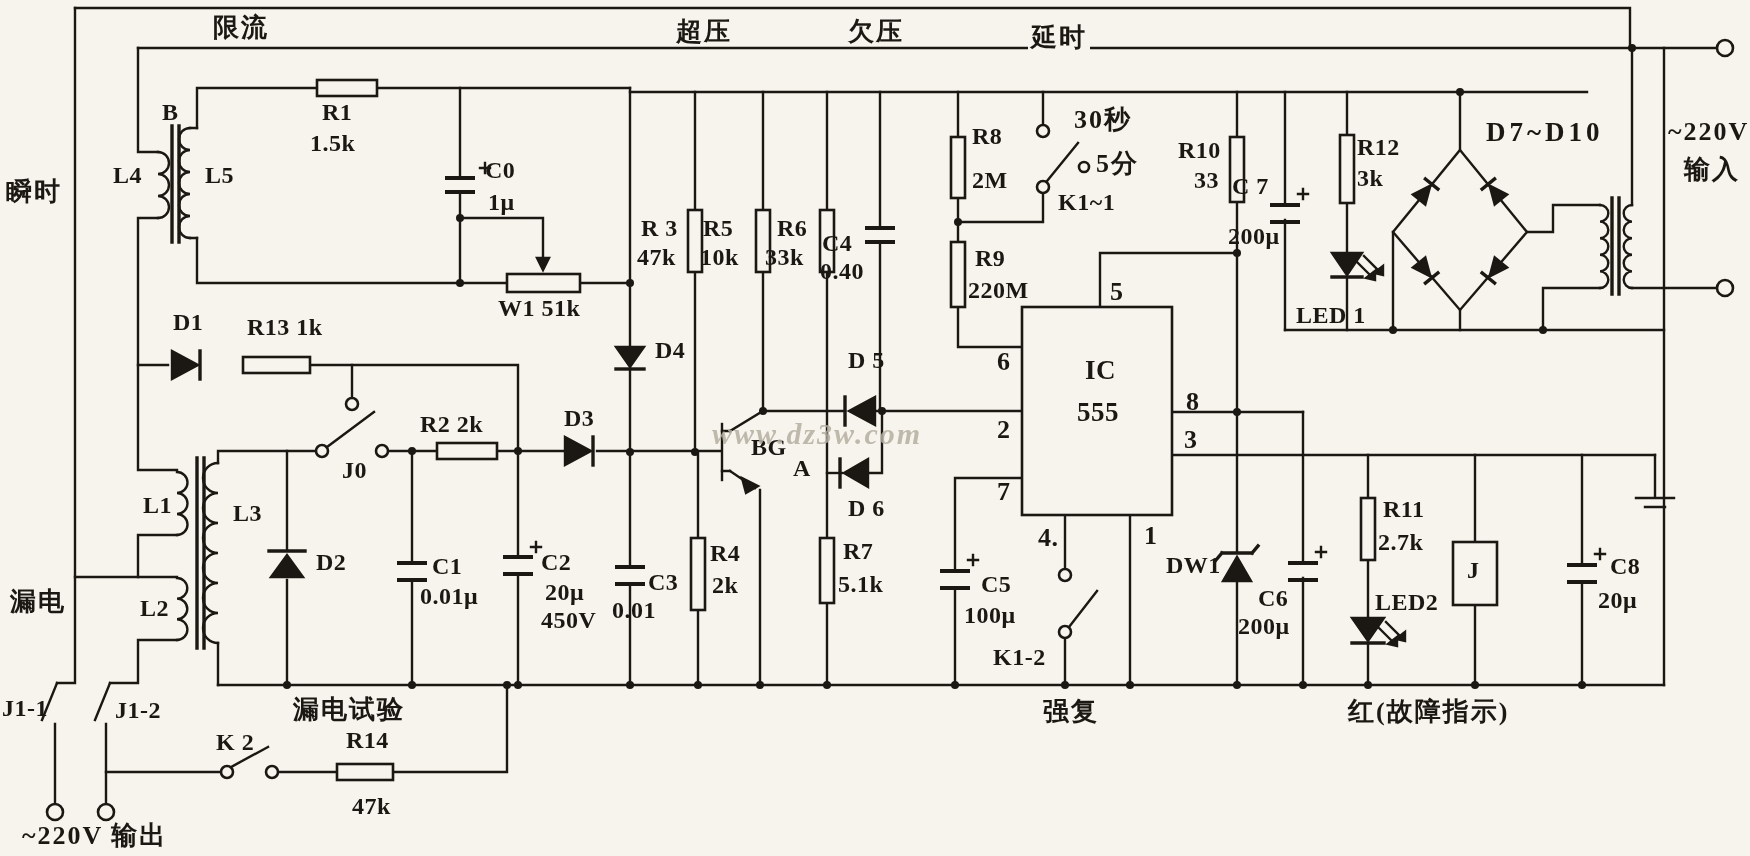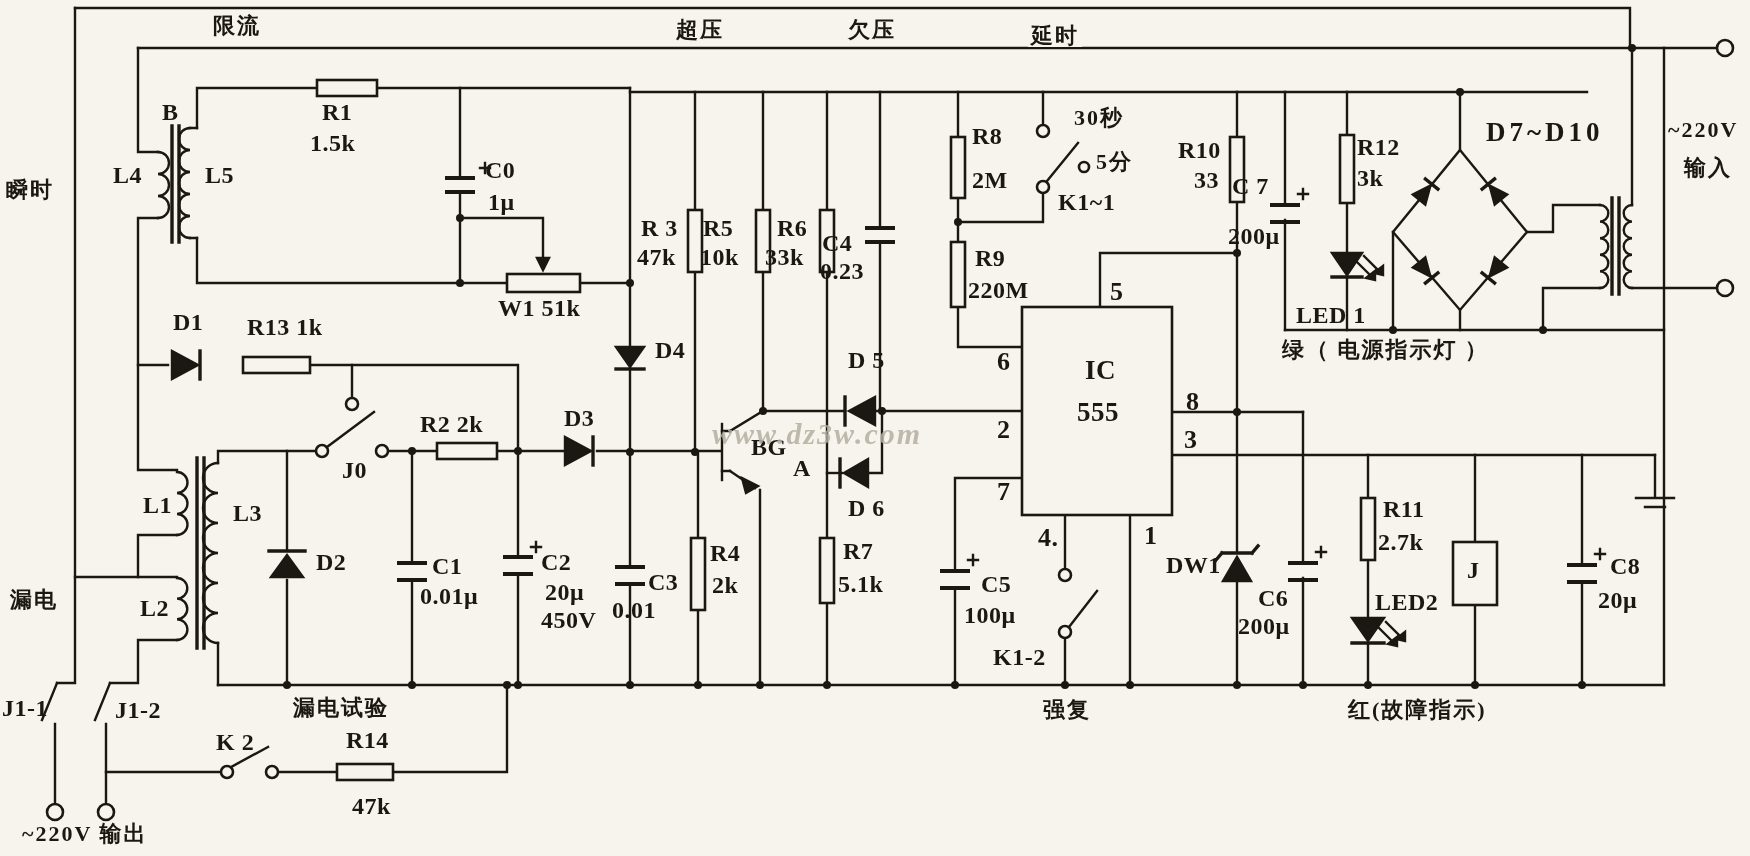--- a/index.html
+++ b/index.html
@@ -1,21 +1,21 @@
 <!DOCTYPE html>
 <html><head>
 <meta charset="utf-8">
 <style>
   html,body{margin:0;padding:0;background:#e8e6de;}
   .stage{position:relative;width:1750px;height:856px;background:#f6f4ec;overflow:hidden;
          font-family:"Liberation Serif", serif;color:#1b1712;}
   svg{position:absolute;left:0;top:0;}
   .lbl{position:absolute;white-space:nowrap;font-weight:bold;font-size:24px;line-height:1.05;
        color:#1b1712;letter-spacing:0.5px;}
-  .cjk{font-size:22px;letter-spacing:2px;}
+  .cjk{font-size:26px;letter-spacing:2px;}
   .bg{background:#f6f4ec;padding:0 3px;}
   .big{font-size:27px;}
   .pin{font-size:26px;}
   .wm{color:#b6afa2;font-style:italic;font-weight:bold;font-size:30px;letter-spacing:2px;opacity:.85;}
   .w{stroke:#1b1712;stroke-width:2.4;fill:none;stroke-linecap:square;}
   .thick{stroke-width:3.4;}
   .box{stroke:#1b1712;stroke-width:2.6;fill:#f6f4ec;}
   .sym{stroke:#1b1712;stroke-width:2.4;fill:#1b1712;}
   .plate{stroke:#1b1712;stroke-width:4.2;fill:none;}
   .dot{fill:#1b1712;stroke:none;}
@@ -256,21 +256,20 @@
 
 <div class="lbl cjk" style="left:213px;top:14px">限流</div>
 <div class="lbl cjk bg" style="left:673px;top:18px">超压</div>
 <div class="lbl cjk bg" style="left:845px;top:18px">欠压</div>
 <div class="lbl cjk bg" style="left:1028px;top:24px">延时</div>
 <div class="lbl cjk" style="left:6px;top:178px">瞬时</div>
 <div class="lbl cjk" style="left:10px;top:588px">漏电</div>
 <div class="lbl cjk" style="left:293px;top:696px">漏电试验</div>
 <div class="lbl cjk" style="left:1043px;top:698px">强复</div>
 <div class="lbl cjk" style="left:1348px;top:698px">红(故障指示)</div>
-<div class="lbl cjk" style="left:1282px;top:338px">绿（ 电源指示灯 ）</div>
 <div class="lbl cjk" style="left:22px;top:822px">~220V 输出</div>
 <div class="lbl cjk" style="left:1668px;top:118px">~220V</div>
 <div class="lbl cjk" style="left:1684px;top:156px">输入</div>
 <div class="lbl big" style="left:1486px;top:118px;letter-spacing:4px">D7~D10</div>
 <div class="lbl cjk" style="left:1074px;top:106px">30秒</div>
 <div class="lbl cjk" style="left:1096px;top:150px">5分</div>
 <div class="lbl" style="left:1058px;top:190px">K1~1</div>
 <div class="lbl" style="left:993px;top:645px">K1-2</div>
 <div class="lbl" style="left:216px;top:730px">K 2</div>
 <div class="lbl" style="left:342px;top:458px">J0</div>
@@ -315,21 +314,21 @@
 <div class="lbl" style="left:485px;top:158px">C0</div>
 <div class="lbl" style="left:488px;top:190px">1μ</div>
 <div class="lbl" style="left:432px;top:554px">C1</div>
 <div class="lbl" style="left:420px;top:584px">0.01μ</div>
 <div class="lbl" style="left:541px;top:550px">C2</div>
 <div class="lbl" style="left:545px;top:580px">20μ</div>
 <div class="lbl" style="left:541px;top:608px">450V</div>
 <div class="lbl" style="left:648px;top:570px">C3</div>
 <div class="lbl" style="left:612px;top:598px">0.01</div>
 <div class="lbl" style="left:822px;top:231px">C4</div>
-<div class="lbl" style="left:820px;top:259px">0.23</div>
+<div class="lbl" style="left:820px;top:259px">0.40</div>
 <div class="lbl" style="left:981px;top:572px">C5</div>
 <div class="lbl" style="left:964px;top:603px">100μ</div>
 <div class="lbl" style="left:1258px;top:586px">C6</div>
 <div class="lbl" style="left:1238px;top:614px">200μ</div>
 <div class="lbl" style="left:1232px;top:174px">C 7</div>
 <div class="lbl" style="left:1228px;top:224px">200μ</div>
 <div class="lbl" style="left:1610px;top:554px">C8</div>
 <div class="lbl" style="left:1598px;top:588px">20μ</div>
 
 <div class="lbl" style="left:173px;top:310px">D1</div>

